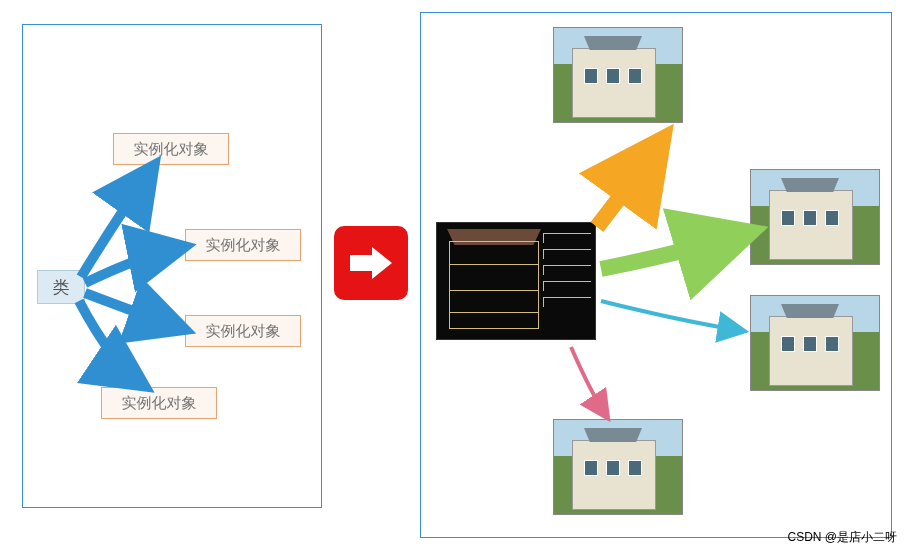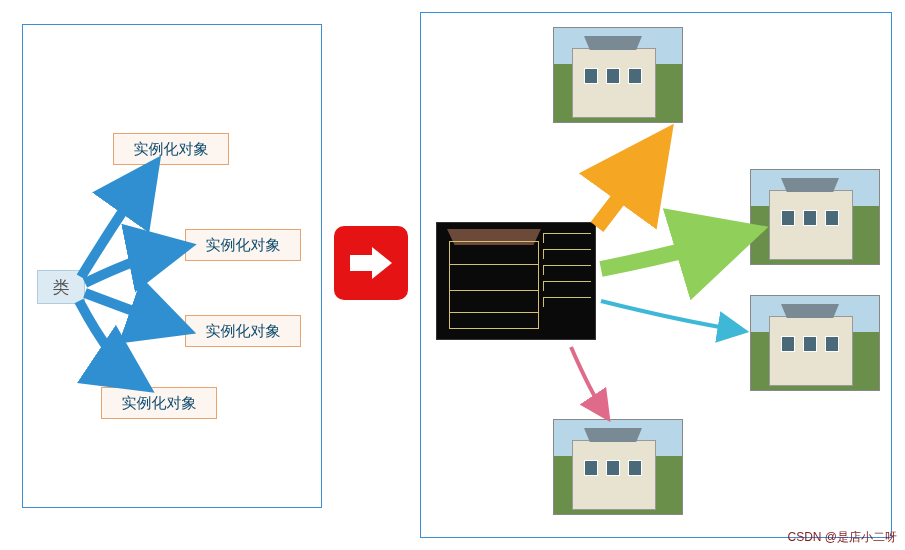--- a/index.html
+++ b/index.html
@@ -40,21 +40,21 @@
     display: flex;
     align-items: center;
     justify-content: center;
   }
   .instance-box {
     position: absolute;
     width: 116px;
     height: 32px;
     background: #fdf5ef;
     border: 1px solid #e8a36e;
-    color: #0c4a6e;
+    color: #737373;
     font-size: 15px;
     display: flex;
     align-items: center;
     justify-content: center;
   }
   .red-arrow-block {
     position: absolute;
     left: 334px;
     top: 226px;
     width: 74px;
@@ -134,21 +134,21 @@
     height: 10px;
     border-left: 1px solid #d4c070;
     border-top: 1px solid #d4c070;
     margin-bottom: 6px;
   }
   .watermark {
     position: absolute;
     right: 8px;
     bottom: 4px;
     font-size: 12px;
-    color: #7f1d1d;
+    color: #000000;
   }
   svg.overlay {
     position: absolute;
     left: 0; top: 0;
     pointer-events: none;
   }
 </style>
 </head>
 <body>
 

